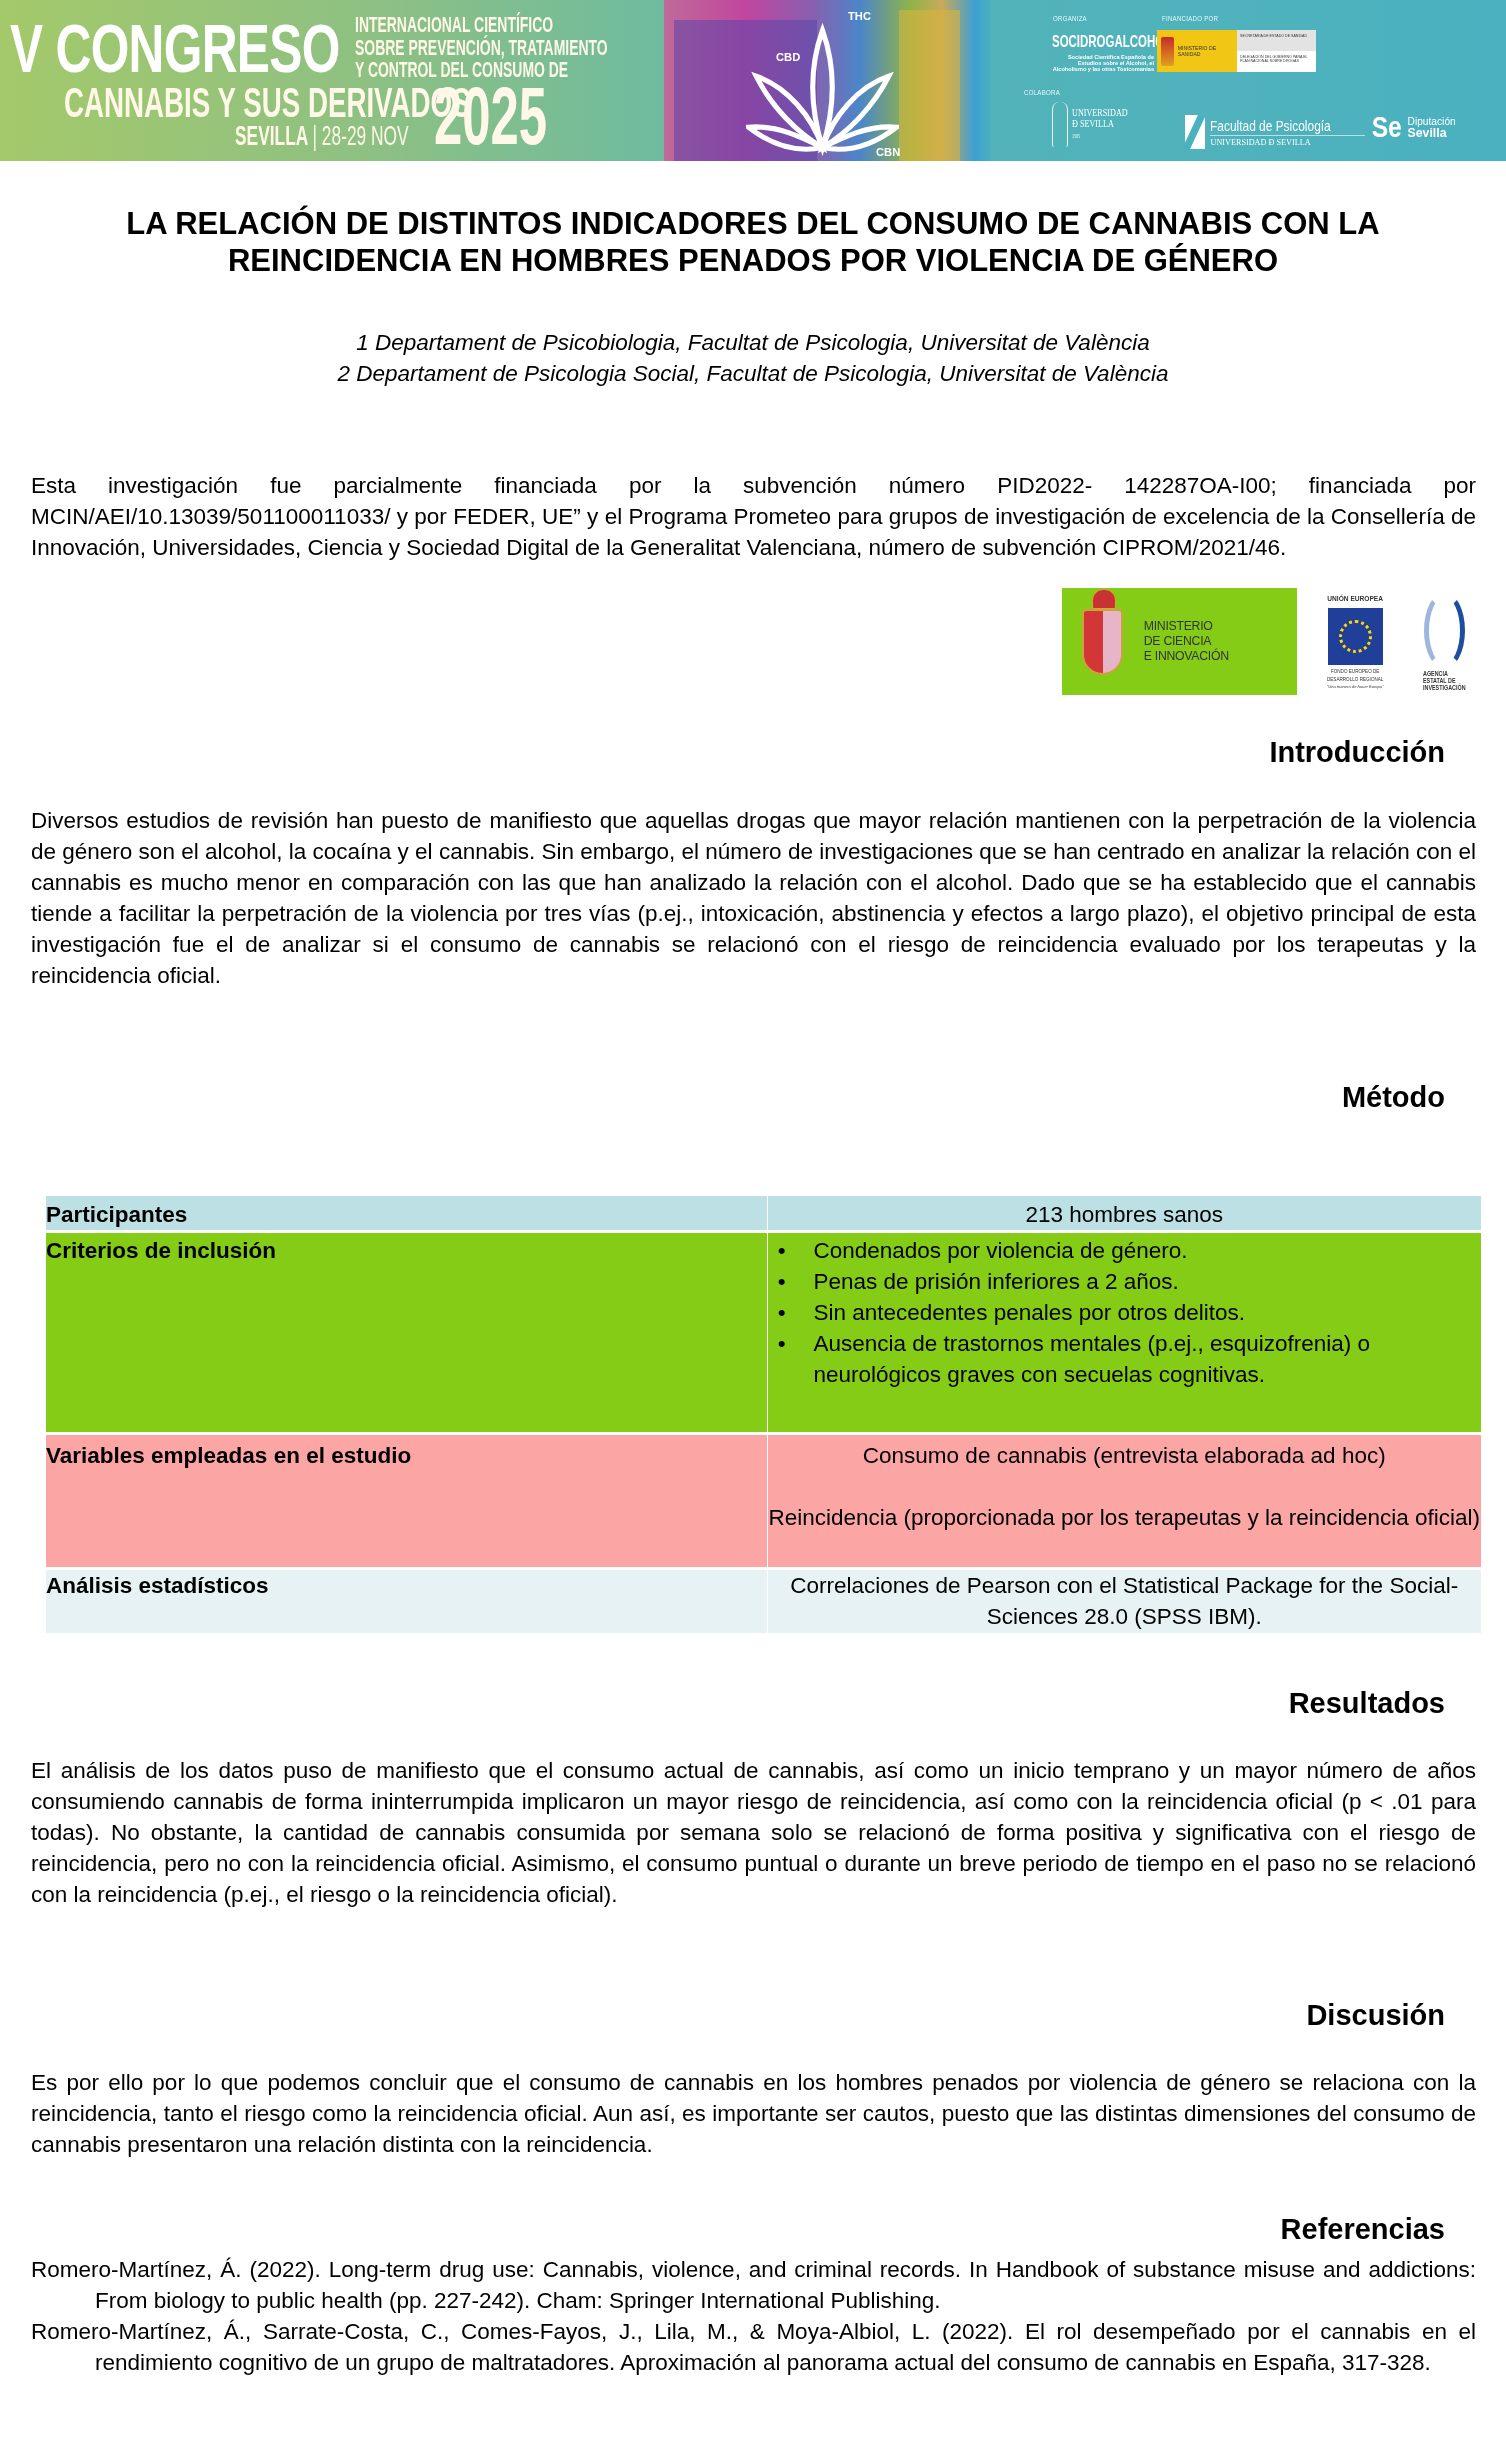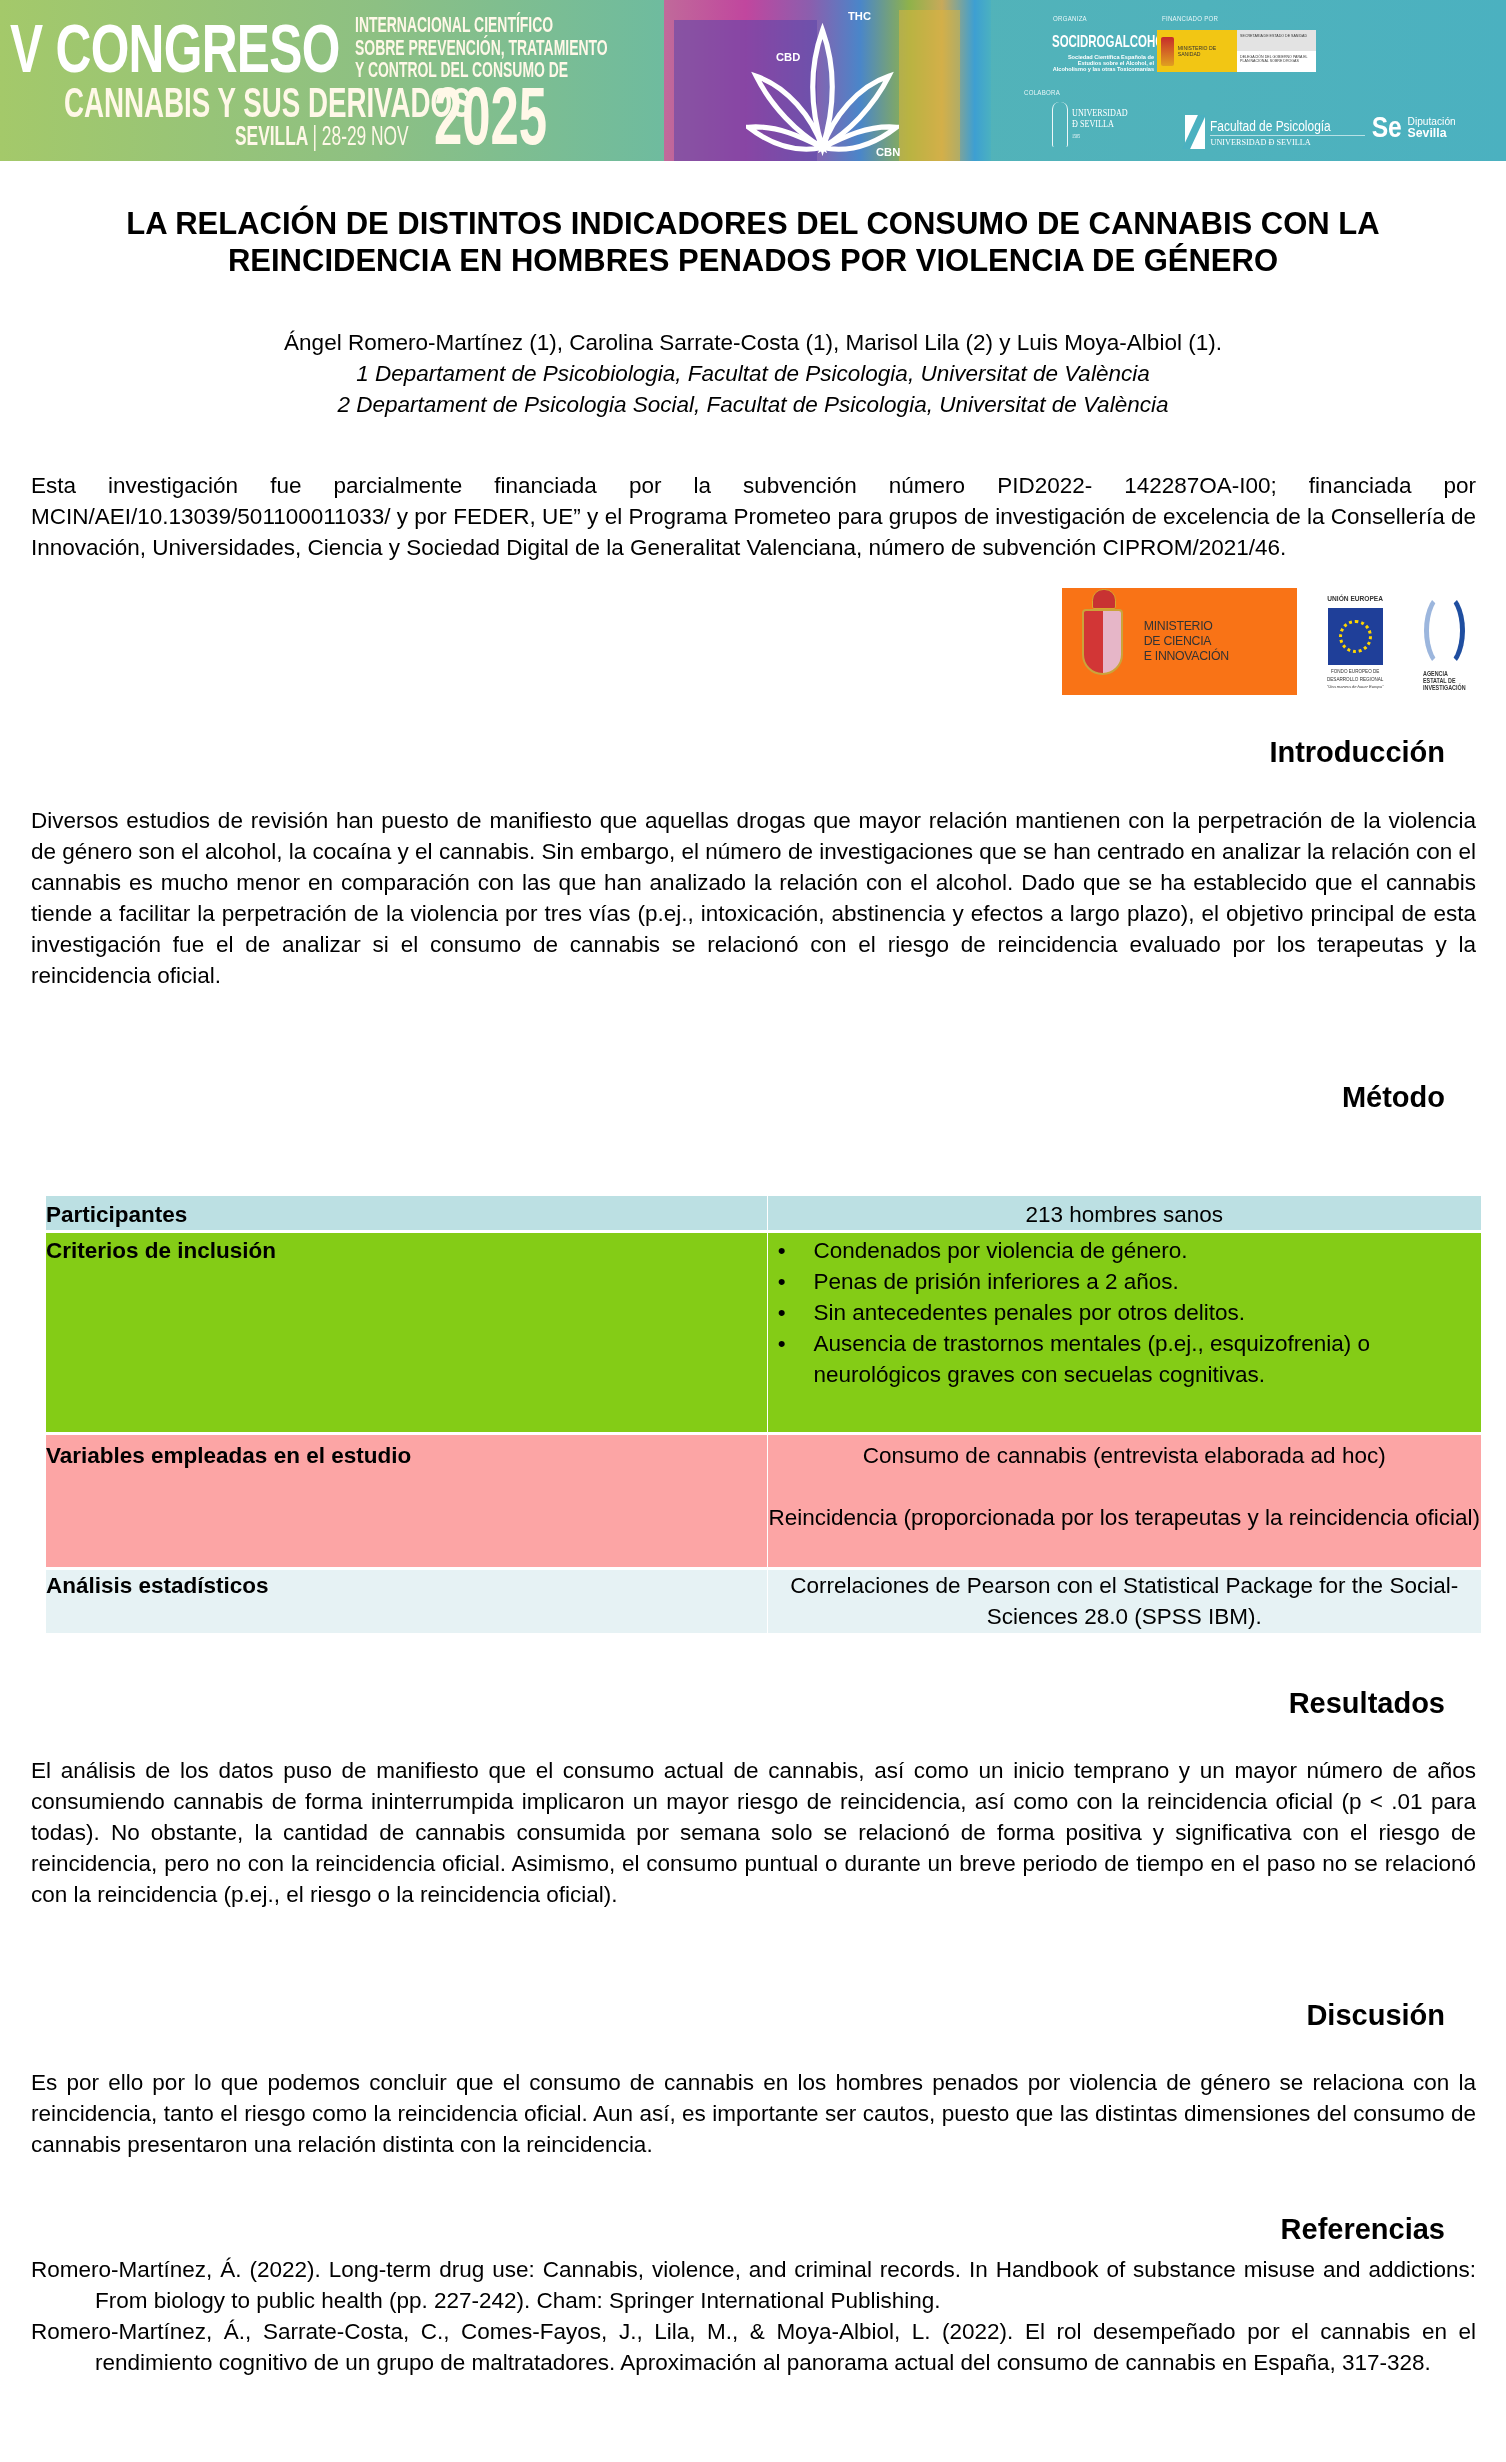--- a/index.html
+++ b/index.html
@@ -54,21 +54,21 @@
   .dipsev .txt { font-size: 10.2px; line-height: 11.2px; }
   .dipsev .txt b { font-size: 12.3px; }
 
   
   .title { position:absolute; left: 61px; top: 205px; width: 1384px; text-align:center; font-weight:bold; font-size: 31px; line-height: 37px; }
   .authors { position:absolute; left: 61px; top: 327px; width: 1384px; text-align:center; font-size: 22.5px; line-height: 31px; }
   .authors .aff { font-style: italic; }
   .funding { position:absolute; left: 31px; top: 470px; width: 1445px; font-size: 22.5px; line-height: 31px; text-align: justify; text-align-last: left; }
 
   .funders { position:absolute; left: 1062px; top: 588px; width: 419px; height: 107px; display:flex; gap: 7.2px; }
-  .mci { width: 235px; height: 107px; background:#f97316; display:flex; align-items:center; padding-left: 20.4px; gap: 20.4px; }
+  .mci { width: 235px; height: 107px; background:#84cc16; display:flex; align-items:center; padding-left: 20.4px; gap: 20.4px; }
   .mci .crest { width: 41px; height: 66px; border-radius: 4.1px 4.1px 20.4px 20.4px; background: linear-gradient(90deg,#d23636 0%,#d23636 50%,#e6b6c8 50%); border: 2px solid #caa43a; position: relative; }
   .mci .crest::before { content:""; position:absolute; left: 7.2px; top: -21.5px; width: 22.5px; height: 18.4px; background:#c83232; border-radius: 11.2px 11.2px 2px 2px; border: 1.5px solid #d8a72e; }
   .mci .txt { font-size: 12.3px; line-height: 15.3px; color:#333; letter-spacing: -0.3px; }
   .ue { width: 102px; display:flex; flex-direction:column; align-items:center; }
   .ue .lbl { font-size: 6.6px; font-weight: bold; color:#333; margin-top: 7.2px; }
   .ue .flag { width: 55px; height: 57px; background:#1f3f99; margin-top: 6.1px; position: relative; }
   .ue .flag .stars { position:absolute; left: 50%; top: 50%; width: 33px; height: 33px; margin: -16.4px 0 0 -16.4px; border-radius: 50%; border: 3.1px dotted #ffd600; }
   .ue .small { font-size: 4.6px; color:#333; text-align:center; line-height: 7.2px; margin-top: 3.1px; }
   .ue .small i { font-size: 4.1px; }
   .aei { width: 66px; position: relative; }
@@ -179,21 +179,20 @@
     </div>
   </div>
 </header>
 
 <h1 class="title">
   <div>LA RELACIÓN DE DISTINTOS INDICADORES DEL CONSUMO DE CANNABIS CON LA</div>
   <div>REINCIDENCIA EN HOMBRES PENADOS POR VIOLENCIA DE GÉNERO</div>
 </h1>
 
 <div class="authors">
-  <div>Ángel Romero-Martínez (1), Carolina Sarrate-Costa (1), Marisol Lila (2) y Luis Moya-Albiol (1).</div>
   <div class="aff">1 Departament de Psicobiologia, Facultat de Psicologia, Universitat de València</div>
   <div class="aff">2 Departament de Psicologia Social, Facultat de Psicologia, Universitat de València</div>
 </div>
 
 <p class="funding">Esta investigación fue parcialmente financiada por la subvención número PID2022- 142287OA-I00; financiada por MCIN/AEI/10.13039/501100011033/ y por FEDER, UE” y el Programa Prometeo para grupos de investigación de excelencia de la Consellería de Innovación, Universidades, Ciencia y Sociedad Digital de la Generalitat Valenciana, número de subvención CIPROM/2021/46.</p>
 
 <div class="funders">
   <div class="mci">
     <div class="crest"></div>
     <div class="txt">

